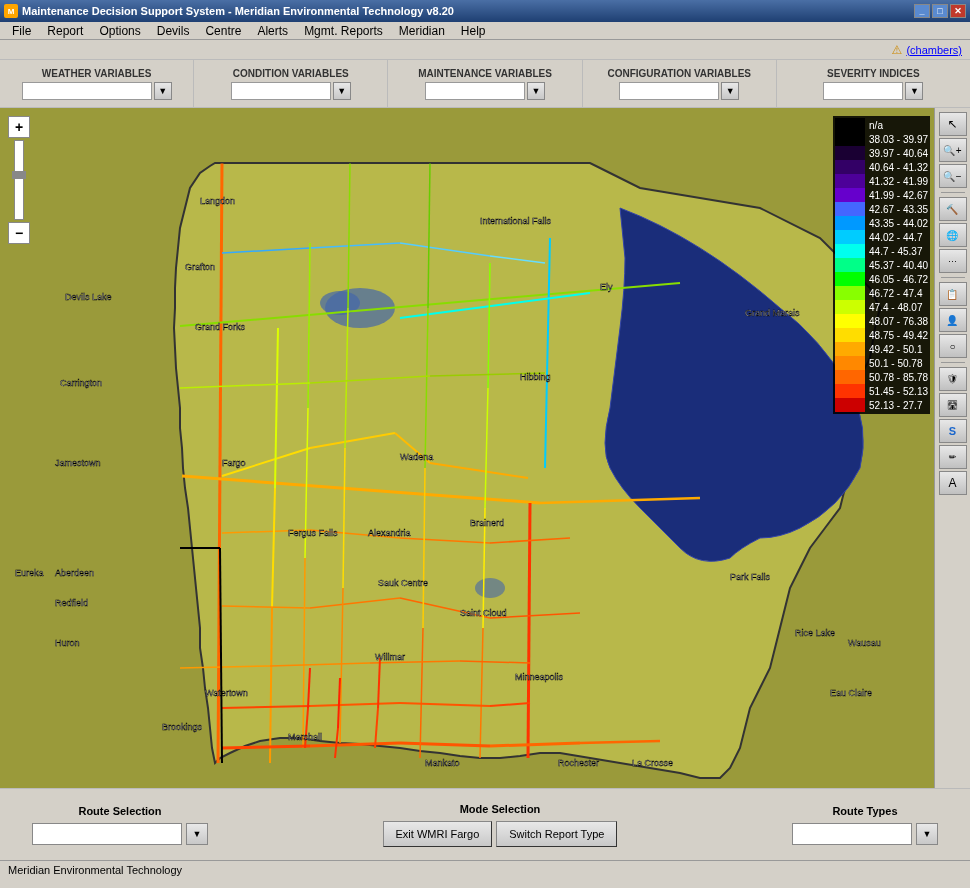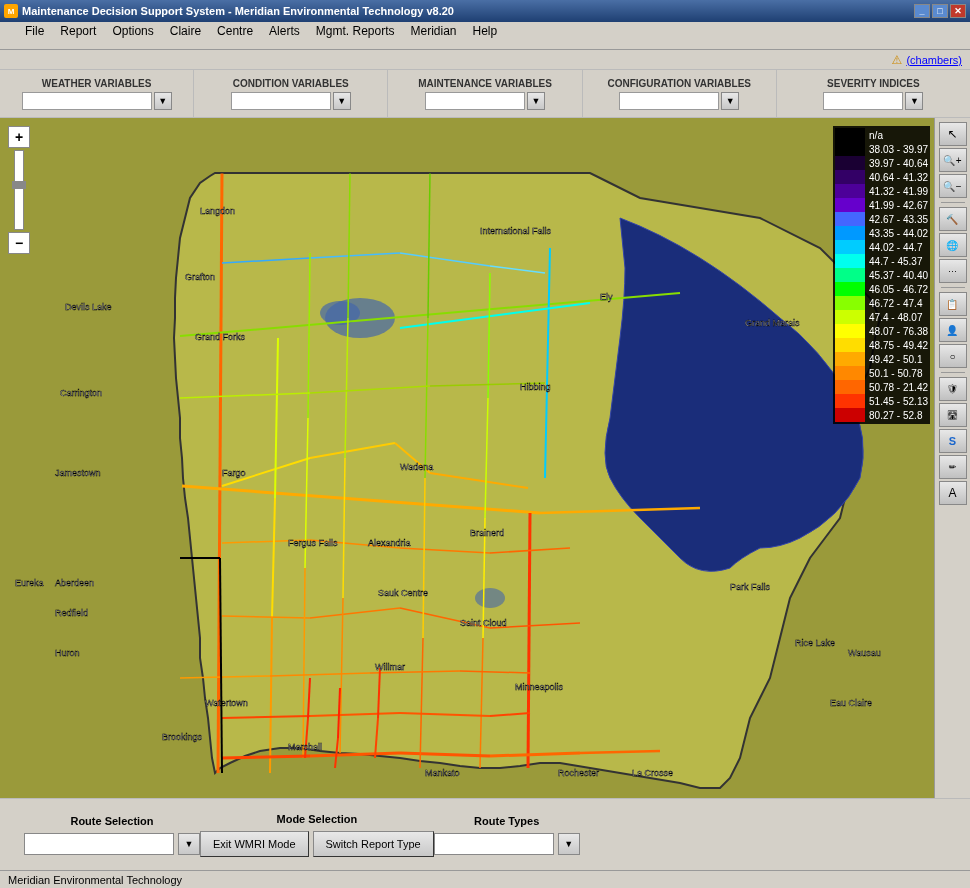--- a/index.html
+++ b/index.html
@@ -17,24 +17,24 @@
     }
     .title-bar-left { display: flex; align-items: center; gap: 4px; }
     .title-icon { width: 14px; height: 14px; background: #ffa500; border-radius: 2px; display: flex; align-items: center; justify-content: center; font-size: 8px; color: white; }
     .title-buttons { display: flex; gap: 2px; }
     .title-btn { width: 16px; height: 14px; border: 1px solid #888; display: flex; align-items: center; justify-content: center; font-size: 9px; cursor: pointer; color: white; background: #5a8ad0; }
     .title-btn.close { background: #c0392b; }
     .title-btn.max { background: #5a8ad0; }
 
     
     .menu-bar {
-      height: 28px;
+      height: 18px;
       background: #d4d0c8;
-      display: flex; align-items: flex-start;
-      padding: 0 17px;
+      display: flex; align-items: center;
+      padding: 0 4px;
       border-bottom: 1px solid #999;
     }
     .menu-item {
       padding: 2px 8px;
       font-size: 12px;
       cursor: pointer;
       color: #000;
     }
 
     
@@ -210,22 +210,22 @@
       font-weight: bold;
     }
 
     
     .bottom-panel {
       height: 72px;
       background: #d4d0c8;
       border-top: 1px solid #bbb;
       display: flex;
       align-items: center;
-      justify-content: flex-start;
-      padding: 8px 24px;
+      justify-content: space-between;
+      padding: 8px 32px;
     }
     .bottom-group {
       display: flex;
       flex-direction: column;
       align-items: flex-start;
       gap: 6px;
     }
     .bottom-group-label {
       font-size: 11px;
       font-weight: bold;
@@ -286,21 +286,21 @@
     <div class="title-btn">_</div>
     <div class="title-btn max">□</div>
     <div class="title-btn close">✕</div>
   </div>
 </div>
 
 <div class="menu-bar">
   <span class="menu-item">File</span>
   <span class="menu-item">Report</span>
   <span class="menu-item">Options</span>
-  <span class="menu-item">Claire</span>
+  <span class="menu-item">Devils</span>
   <span class="menu-item">Centre</span>
   <span class="menu-item">Alerts</span>
   <span class="menu-item">Mgmt. Reports</span>
   <span class="menu-item">Meridian</span>
   <span class="menu-item">Help</span>
 </div>
 
 <div class="alert-bar">
   <span class="alert-icon">⚠</span>
   <span class="alert-email">(chambers)</span>
@@ -554,29 +554,29 @@
         <div class="legend-item">
           <div class="legend-color" style="background:#ffaa00;"></div>
           <span>49.42 - 50.1</span>
         </div>
         <div class="legend-item">
           <div class="legend-color" style="background:#ff8800;"></div>
           <span>50.1 - 50.78</span>
         </div>
         <div class="legend-item">
           <div class="legend-color" style="background:#ff6600;"></div>
-          <span>50.78 - 21.42</span>
+          <span>50.78 - 85.78</span>
         </div>
         <div class="legend-item">
           <div class="legend-color" style="background:#ff3300;"></div>
           <span>51.45 - 52.13</span>
         </div>
         <div class="legend-item">
           <div class="legend-color" style="background:#cc0000;"></div>
-          <span>80.27 - 52.8</span>
+          <span>52.13 - 27.7</span>
         </div>
       </div>
   </div>
 
   <div class="zoom-controls">
     <div class="zoom-btn">+</div>
     <div class="zoom-slider">
       <div class="zoom-handle"></div>
     </div>
     <div class="zoom-btn">−</div>
@@ -610,21 +610,21 @@
     <div class="bottom-group-label">Route Selection</div>
     <div class="bottom-controls">
       <input class="bottom-input" value="" style="">
       <div class="dropdown-btn" style="width:22px;height:22px;">▼</div>
     </div>
   </div>
 
   <div class="bottom-group">
     <div class="bottom-group-label">Mode Selection</div>
     <div class="bottom-controls">
-      <button class="bottom-btn">Exit WMRI Mode</button>
+      <button class="bottom-btn">Exit WMRI Fargo</button>
       <button class="bottom-btn">Switch Report Type</button>
     </div>
   </div>
 
   <div class="bottom-group">
     <div class="bottom-group-label">Route Types</div>
     <div class="bottom-controls">
       <input class="bottom-input" style="width: 120px;" readonly="">
       <div class="dropdown-btn" style="width:22px;height:22px;">▼</div>
     </div>

